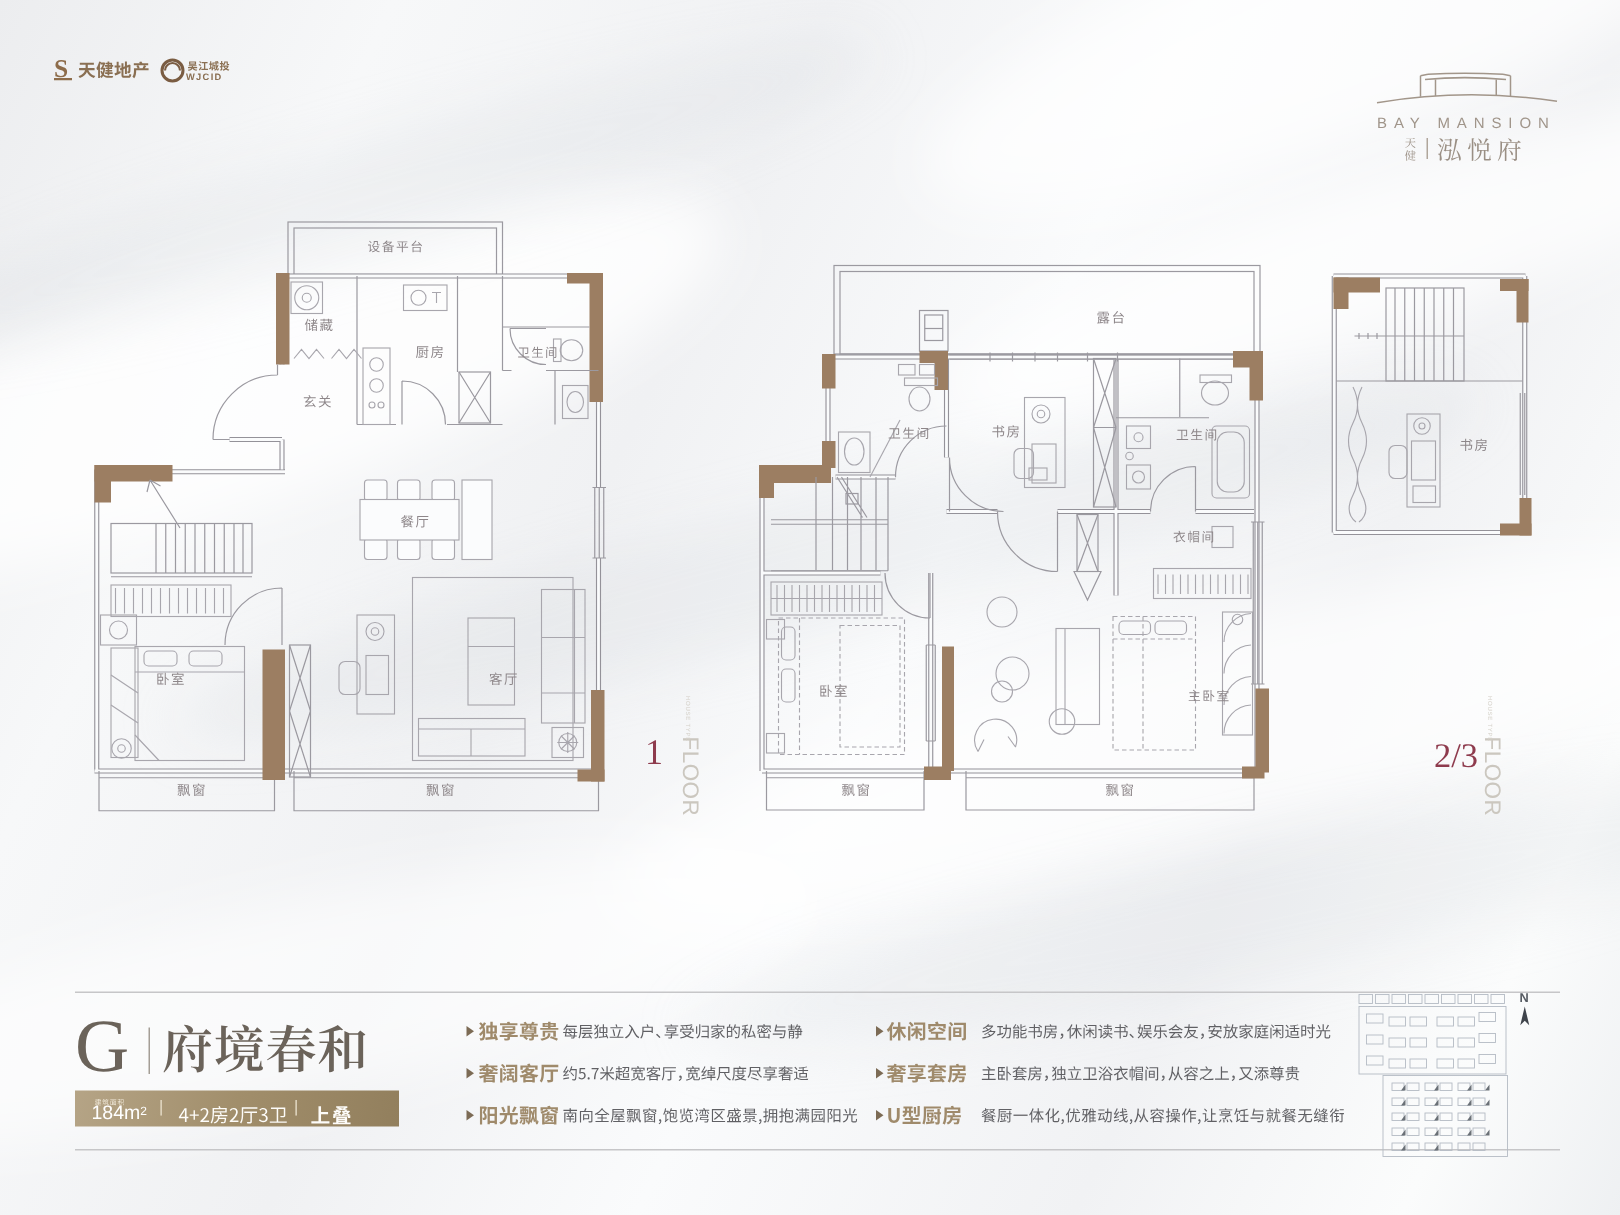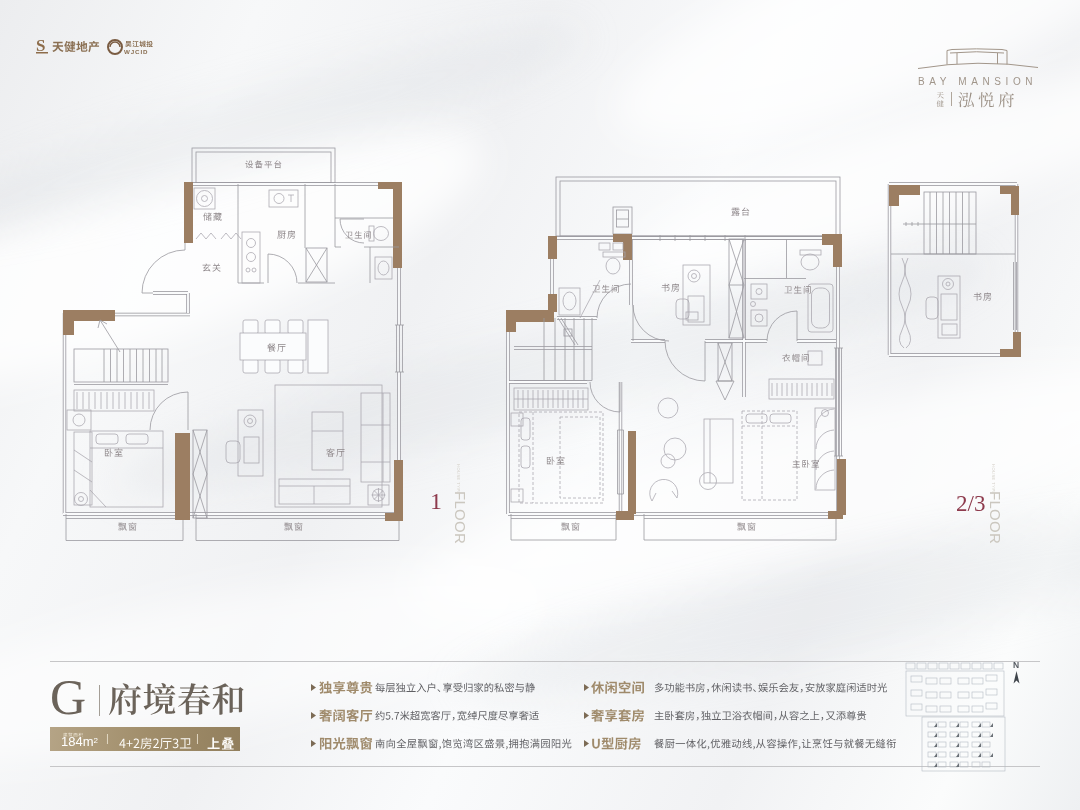--- a/index.html
+++ b/index.html
@@ -11,21 +11,21 @@
 .streak{position:absolute;border-radius:50%;filter:blur(18px);}
 #all{position:absolute;left:0;top:0;z-index:3;}
 .red{fill:#8e3b4d;font-family:"Liberation Serif",serif;}
 .flr{fill:#cbc7bf;font-size:15px;letter-spacing:0.3px;}
 
 #band{position:absolute;left:0;top:0;width:1080px;height:810px;z-index:2;}
 .rule{position:absolute;left:50px;width:990px;height:1px;background:#c6c6c8;}
 #gtitle{position:absolute;left:50px;top:679px;height:40px;color:#6b635a;font-family:"Liberation Serif",serif;white-space:nowrap;}
 #gtitle .g{font-size:50px;line-height:36px;}
 #gtitle .dv{display:inline-block;width:1px;height:31px;background:#a49e96;margin:0 11px 0 13px;vertical-align:-2px;}
-#gbox{position:absolute;left:50px;top:727px;width:190px;height:24px;
+#gbox{position:absolute;left:50px;top:727px;width:216px;height:24px;
  background:linear-gradient(100deg,#b5a486,#a18e6b 50%,#927f5d);color:#fff;}
 #gbox span{position:absolute;}
 </style>
 </head>
 <body>
 <div class="streak" style="left:-200px;top:180px;width:700px;height:160px;background:rgba(255,255,255,0.8);transform:rotate(-18deg);"></div>
 <div class="streak" style="left:400px;top:420px;width:800px;height:140px;background:rgba(255,255,255,0.7);transform:rotate(-15deg);"></div>
 <div class="streak" style="left:600px;top:-60px;width:600px;height:150px;background:rgba(255,255,255,0.7);transform:rotate(-20deg);"></div>
 <div class="streak" style="left:-150px;top:600px;width:700px;height:130px;background:rgba(255,255,255,0.6);transform:rotate(-12deg);"></div>
 <div class="streak" style="left:100px;top:330px;width:900px;height:90px;background:rgba(203,208,214,0.22);transform:rotate(-14deg);"></div>

